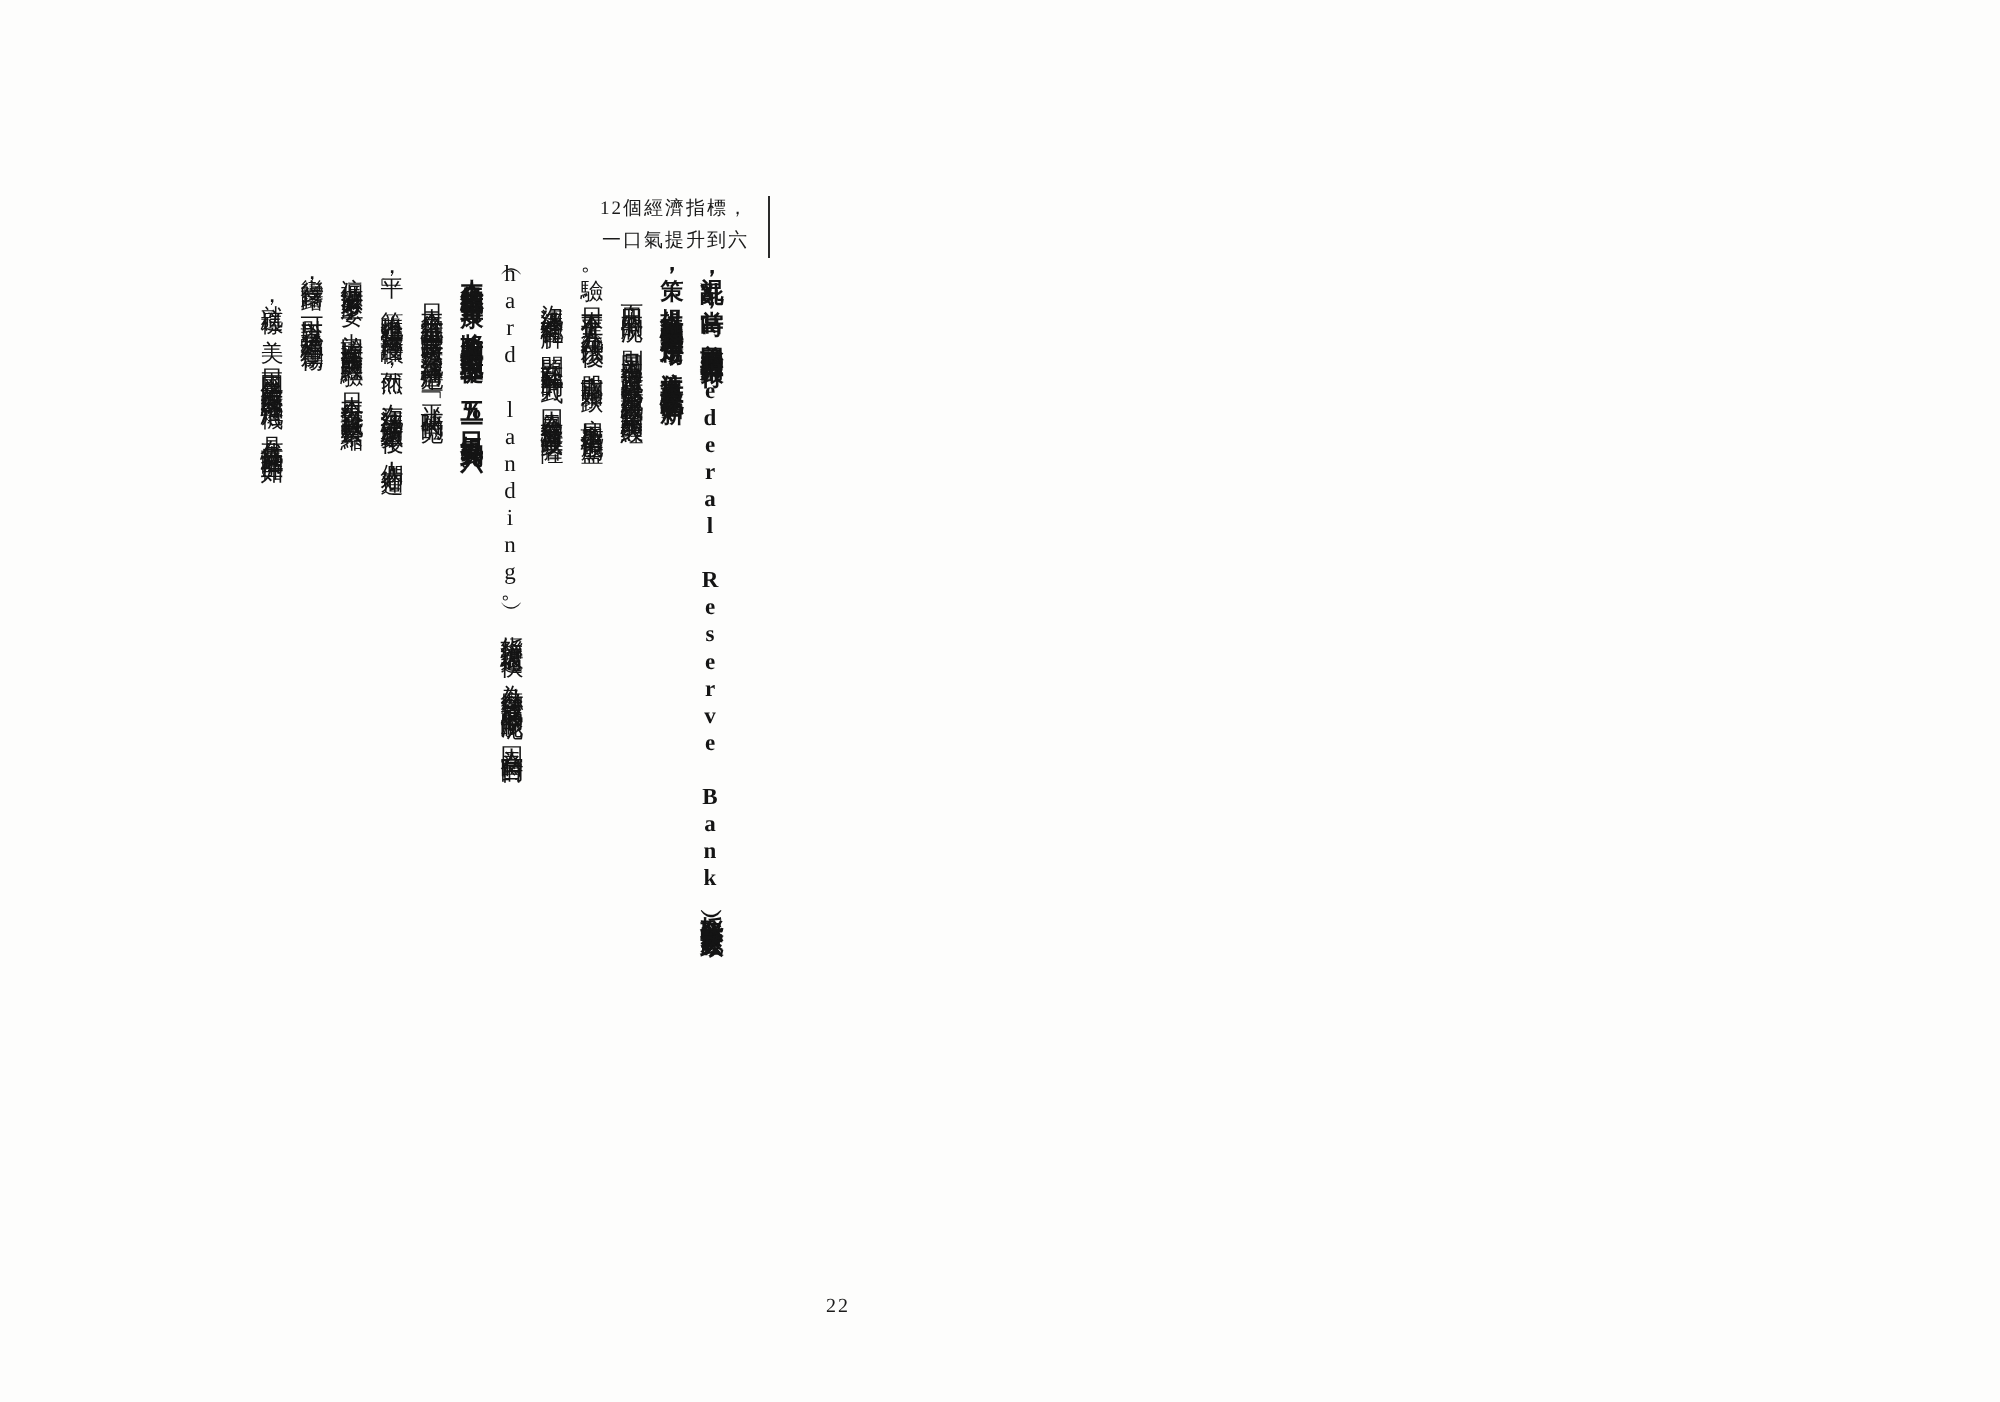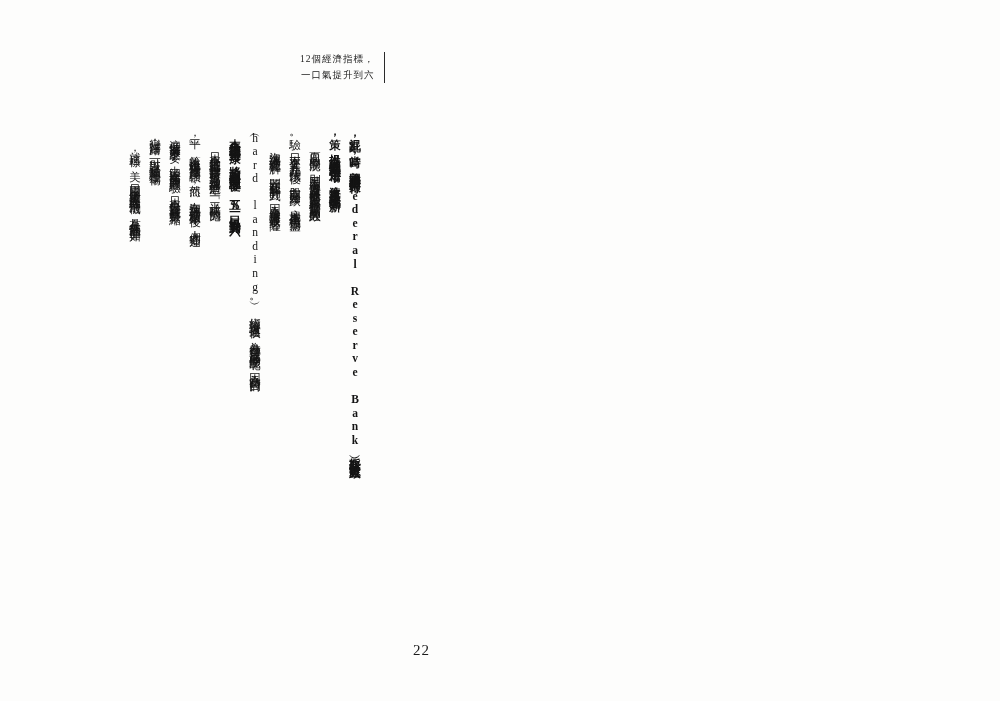--- a/index.html
+++ b/index.html
@@ -38,20 +38,21 @@
     top: 52px;
     display: flex;
     align-items: flex-start;
     font-size: 9.5px;
     letter-spacing: 1px;
     color: #1a1a1a;
     line-height: 1.55;
   }
   .header-left {
     left: 300px;
+    margin-top: 46px;
   }
   .header .rule {
     width: 1px;
     background: #2a2a2a;
     margin-right: 9px;
     align-self: stretch;
   }
   .header .lines {
     text-align: left;
     white-space: nowrap;
@@ -90,21 +91,21 @@
     white-space: pre-wrap;
     text-align: left;
     font-family: "Liberation Serif", "DejaVu Serif", serif;
   }
   .col.bold { font-weight: bold; }
   .col.indent { padding-top: 13px; }
   
   .folio {
     position: absolute;
     bottom: 42px;
-    font-size: 15px;
+    font-size: 10px;
     letter-spacing: 1px;
     color: #1b1b1b;
   }
   .folio-left { left: 413px; }
 </style>
 </head>
 <body>
 
 <div class="book">
   <div class="spread">

